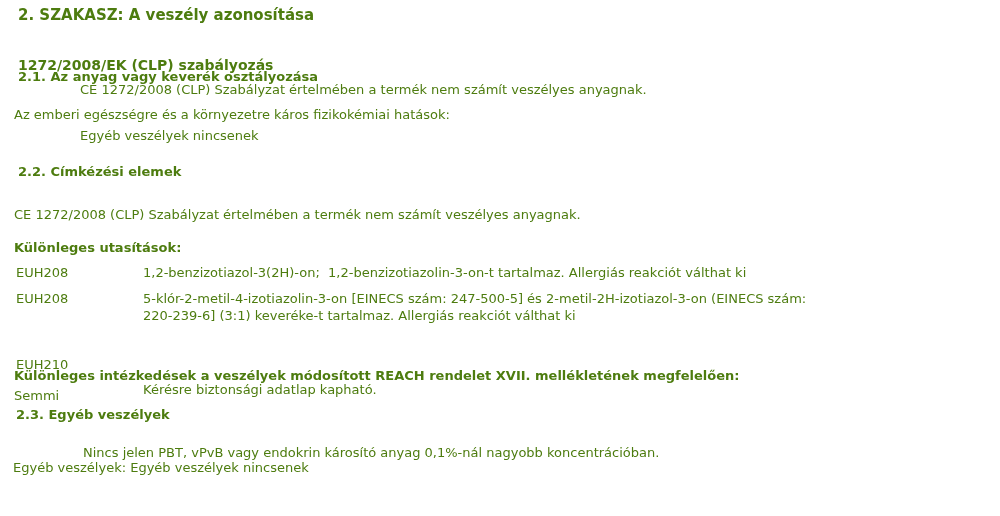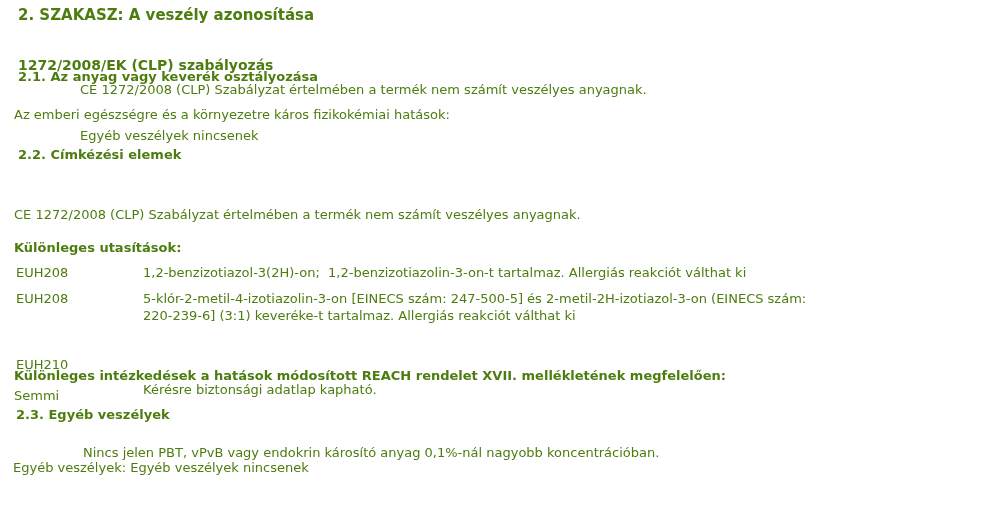--- a/index.html
+++ b/index.html
@@ -32,37 +32,37 @@
   <div class="line b" style="left:18px; top:30px;margin-top:39px;">2.1. Az anyag vagy keverék osztályozása</div>
 
   <div class="line b fs14" style="left:18px; top:56px;">1272/2008/EK (CLP) szabályozás</div>
 
   <div class="line" style="left:80px; top:82px;">CE 1272/2008 (CLP) Szabályzat értelmében a termék nem számít veszélyes anyagnak.</div>
 
   <div class="line" style="left:14px; top:107px;">Az emberi egészségre és a környezetre káros fizikokémiai hatások:</div>
 
   <div class="line" style="left:80px; top:128px;">Egyéb veszélyek nincsenek</div>
 
-  <div class="line b" style="left:18px; top:147px;">2.2. Címkézési elemek</div>
+  <div class="line b" style="left:18px; top:164px;">2.2. Címkézési elemek</div>
 
   <div class="line" style="left:14px; top:207px;">CE 1272/2008 (CLP) Szabályzat értelmében a termék nem számít veszélyes anyagnak.</div>
 
   <div class="line b" style="left:14px; top:240px;">Különleges utasítások:</div>
 
   <div class="line" style="left:16px; top:265px;">EUH208</div>
   <div class="line" style="left:143px; top:265px;">1,2-benzizotiazol-3(2H)-on;  1,2-benzizotiazolin-3-on-t tartalmaz. Allergiás reakciót válthat ki</div>
 
   <div class="line" style="left:16px; top:291px;">EUH208</div>
   <div class="line" style="left:143px; top:291px;">5-klór-2-metil-4-izotiazolin-3-on [EINECS szám: 247-500-5] és 2-metil-2H-izotiazol-3-on (EINECS szám:</div>
   <div class="line" style="left:143px; top:308px;">220-239-6] (3:1) keveréke-t tartalmaz. Allergiás reakciót válthat ki</div>
 
   <div class="line" style="left:16px; top:341px;margin-top:16px;">EUH210</div>
   <div class="line" style="left:143px; top:341px;margin-top:41px;">Kérésre biztonsági adatlap kapható.</div>
 
-  <div class="line b" style="left:14px; top:368px;">Különleges intézkedések a hatások módosított REACH rendelet XVII. mellékletének megfelelően:</div>
+  <div class="line b" style="left:14px; top:368px;">Különleges intézkedések a veszélyek módosított REACH rendelet XVII. mellékletének megfelelően:</div>
 
   <div class="line" style="left:14px; top:388px;">Semmi</div>
 
   <div class="line b" style="left:16px; top:407px;">2.3. Egyéb veszélyek</div>
 
   <div class="line" style="left:83px; top:445px;">Nincs jelen PBT, vPvB vagy endokrin károsító anyag 0,1%-nál nagyobb koncentrációban.</div>
 
   <div class="line" style="left:13px; top:460px;">Egyéb veszélyek: Egyéb veszélyek nincsenek</div>
 
 </div>

